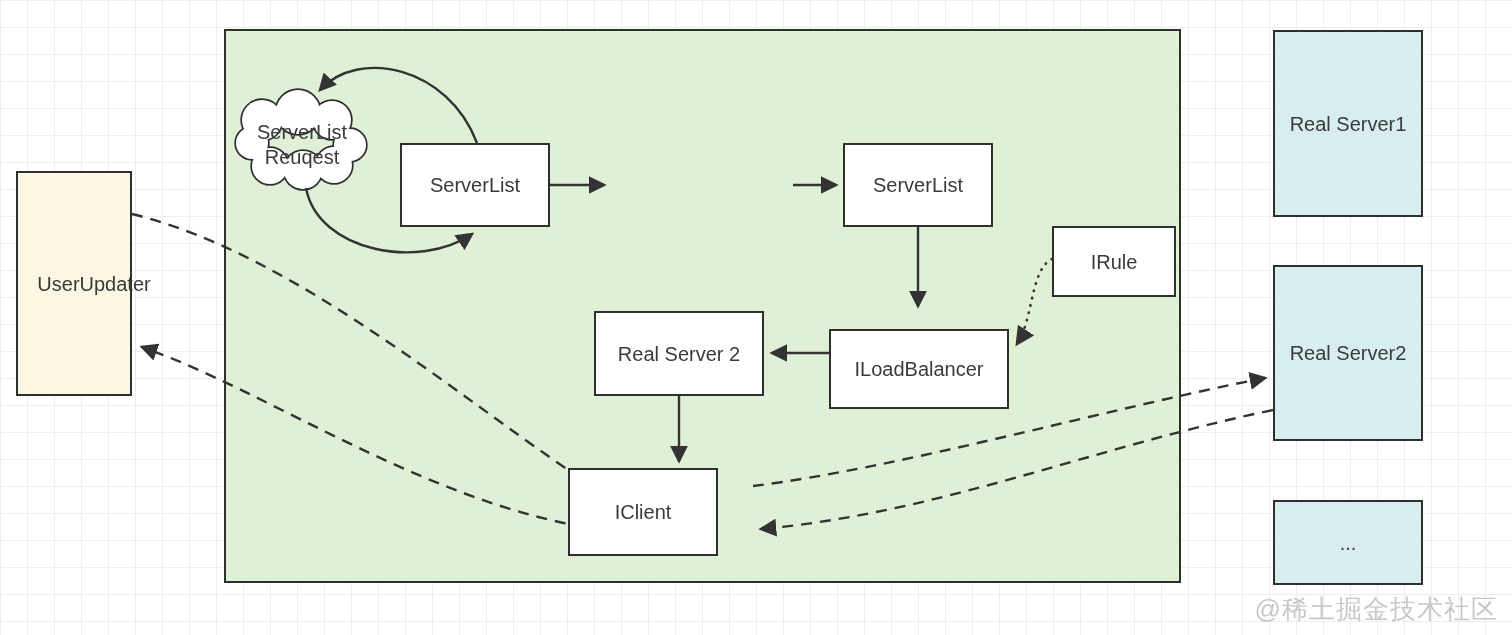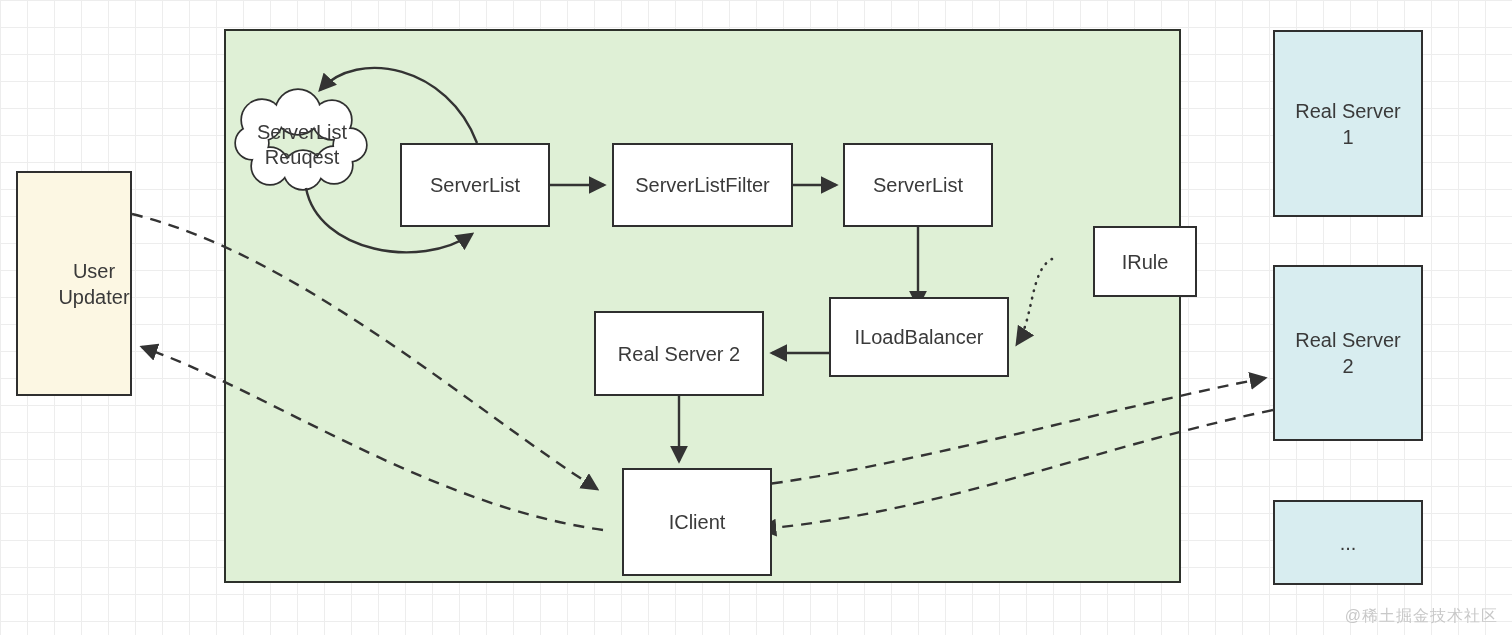--- a/index.html
+++ b/index.html
@@ -22,21 +22,21 @@
     box-sizing:border-box;
     z-index:1;
   }
   .overlay{
     position:absolute;left:0;top:0;width:1512px;height:635px;
     z-index:2;pointer-events:none;
   }
   .node{
     position:absolute;
     box-sizing:border-box;
-    display:flex;flex-direction:column;
+    display:flex;flex-direction:row;
     align-items:center;justify-content:center;
     text-align:center;
     background:#ffffff;
     border:2.5px solid #2f2f2f;
     color:#3a3a3a;
     font-size:20px;
     line-height:1.3;
     z-index:3;
   }
   .node.cream{background:#fcf7e3;padding-left:40px;}
@@ -44,30 +44,30 @@
   .cloud-label{
     position:absolute;left:240px;top:116px;width:124px;height:58px;
     display:flex;flex-direction:column;align-items:center;justify-content:center;
     text-align:center;color:#3a3a3a;font-size:20px;line-height:1.25;
     z-index:4;background:transparent;border:none;
   }
   .n-user{left:16px;top:171px;width:116px;height:225px;}
   .n-sl1{left:400px;top:143px;width:150px;height:84px;}
   .n-slf{left:612px;top:143px;width:181px;height:84px;}
   .n-sl2{left:843px;top:143px;width:150px;height:84px;}
-  .n-irule{left:1093px;top:226px;width:104px;height:71px;text-align:right;}
-  .n-ilb{left:829px;top:297px;width:180px;height:80px;}
+  .n-irule{left:1052px;top:226px;width:124px;height:71px;text-align:right;}
+  .n-ilb{left:829px;top:329px;width:180px;height:80px;}
   .n-rs2i{left:594px;top:311px;width:170px;height:85px;}
-  .n-iclient{left:622px;top:468px;width:150px;height:108px;}
+  .n-iclient{left:568px;top:468px;width:150px;height:88px;}
   .n-rs1{left:1273px;top:30px;width:150px;height:187px;}
   .n-rs2{left:1273px;top:265px;width:150px;height:176px;}
   .n-more{left:1273px;top:500px;width:150px;height:85px;}
   .watermark{
     position:absolute;right:14px;bottom:8px;
-    color:#c8c8c8;font-size:16px;letter-spacing:1px;
+    color:#c8c8c8;font-size:26px;letter-spacing:1px;
     z-index:5;
   }
 </style>
 </head>
 <body>
 
 <div class="canvas">
 
   <div class="panel"></div>
 
@@ -125,23 +125,20 @@
 
   <div class="node cream n-user">
     <span>User</span>
     <span>Updater</span>
   </div>
 
   <div class="node n-sl1">
     <span>ServerList</span>
   </div>
 
-  <div class="node n-slf">
-    <span>ServerListFilter</span>
-  </div>
 
   <div class="node n-sl2">
     <span>ServerList</span>
   </div>
 
   <div class="node n-irule">
     <span>IRule</span>
   </div>
 
   <div class="node n-ilb">

